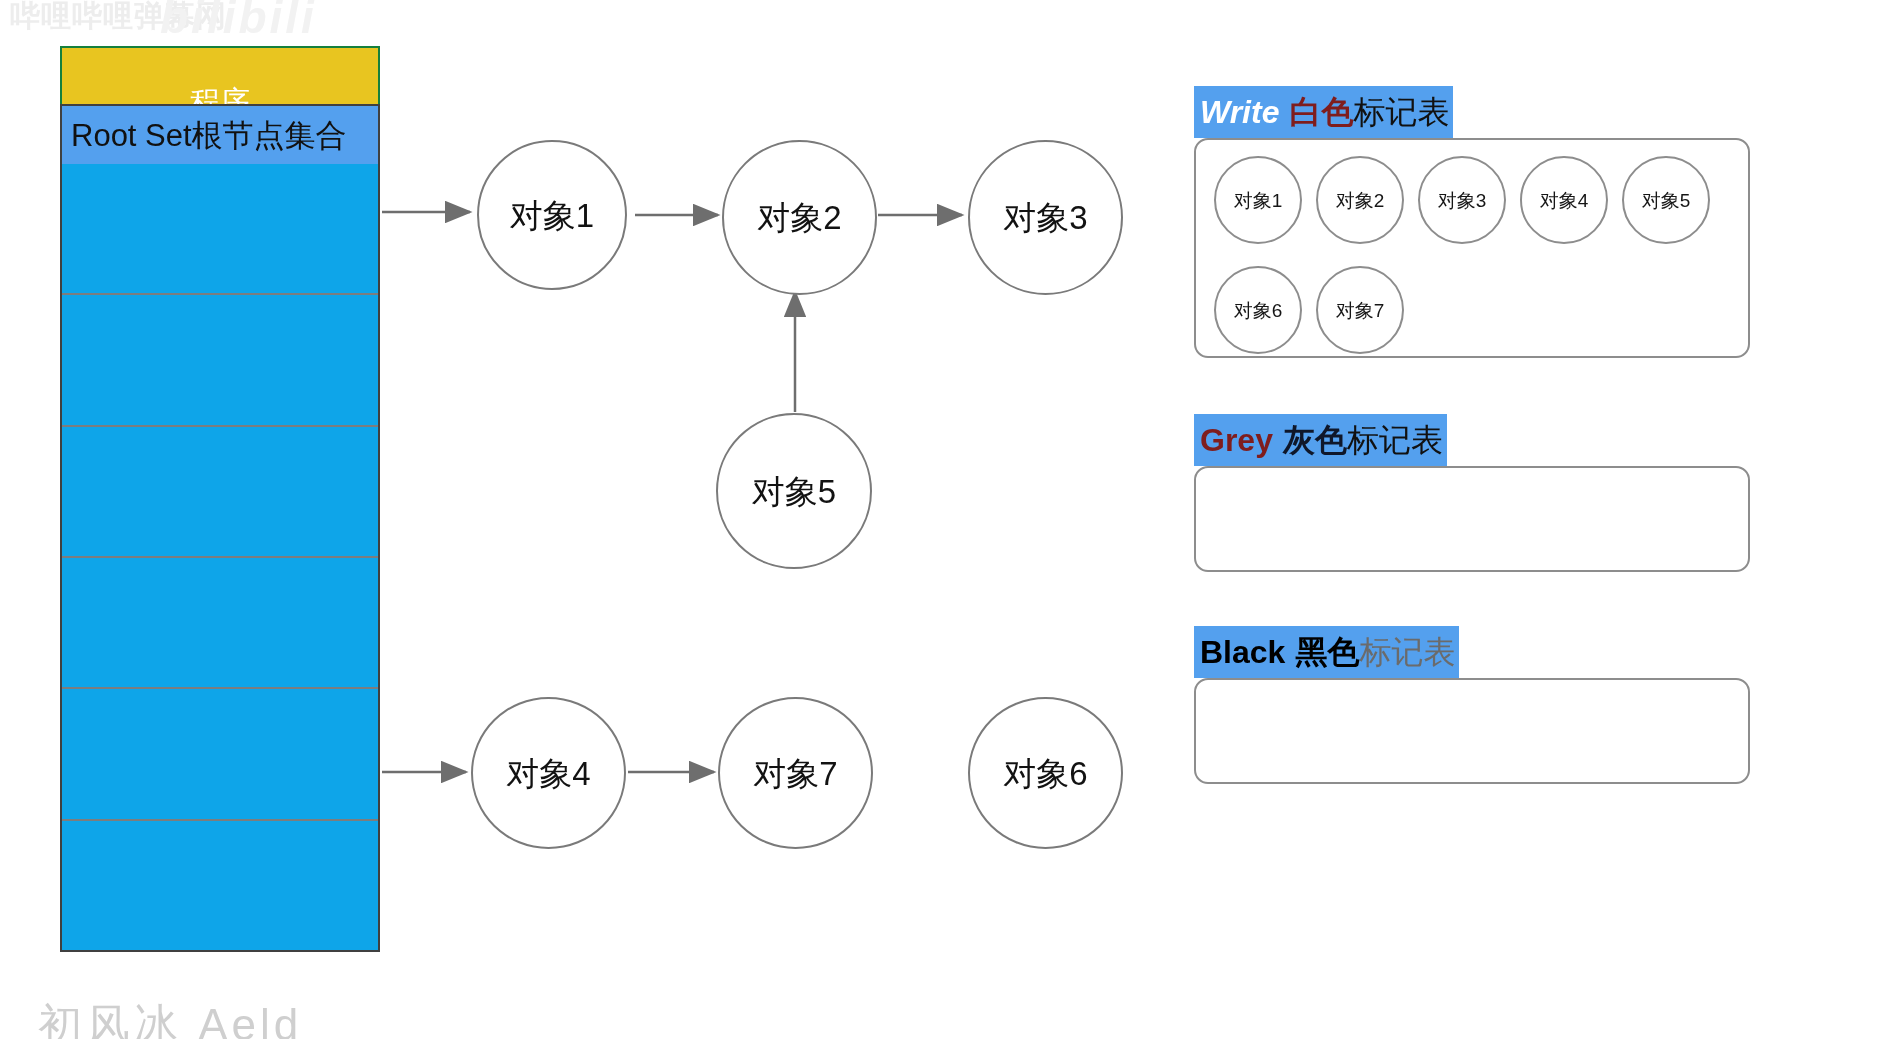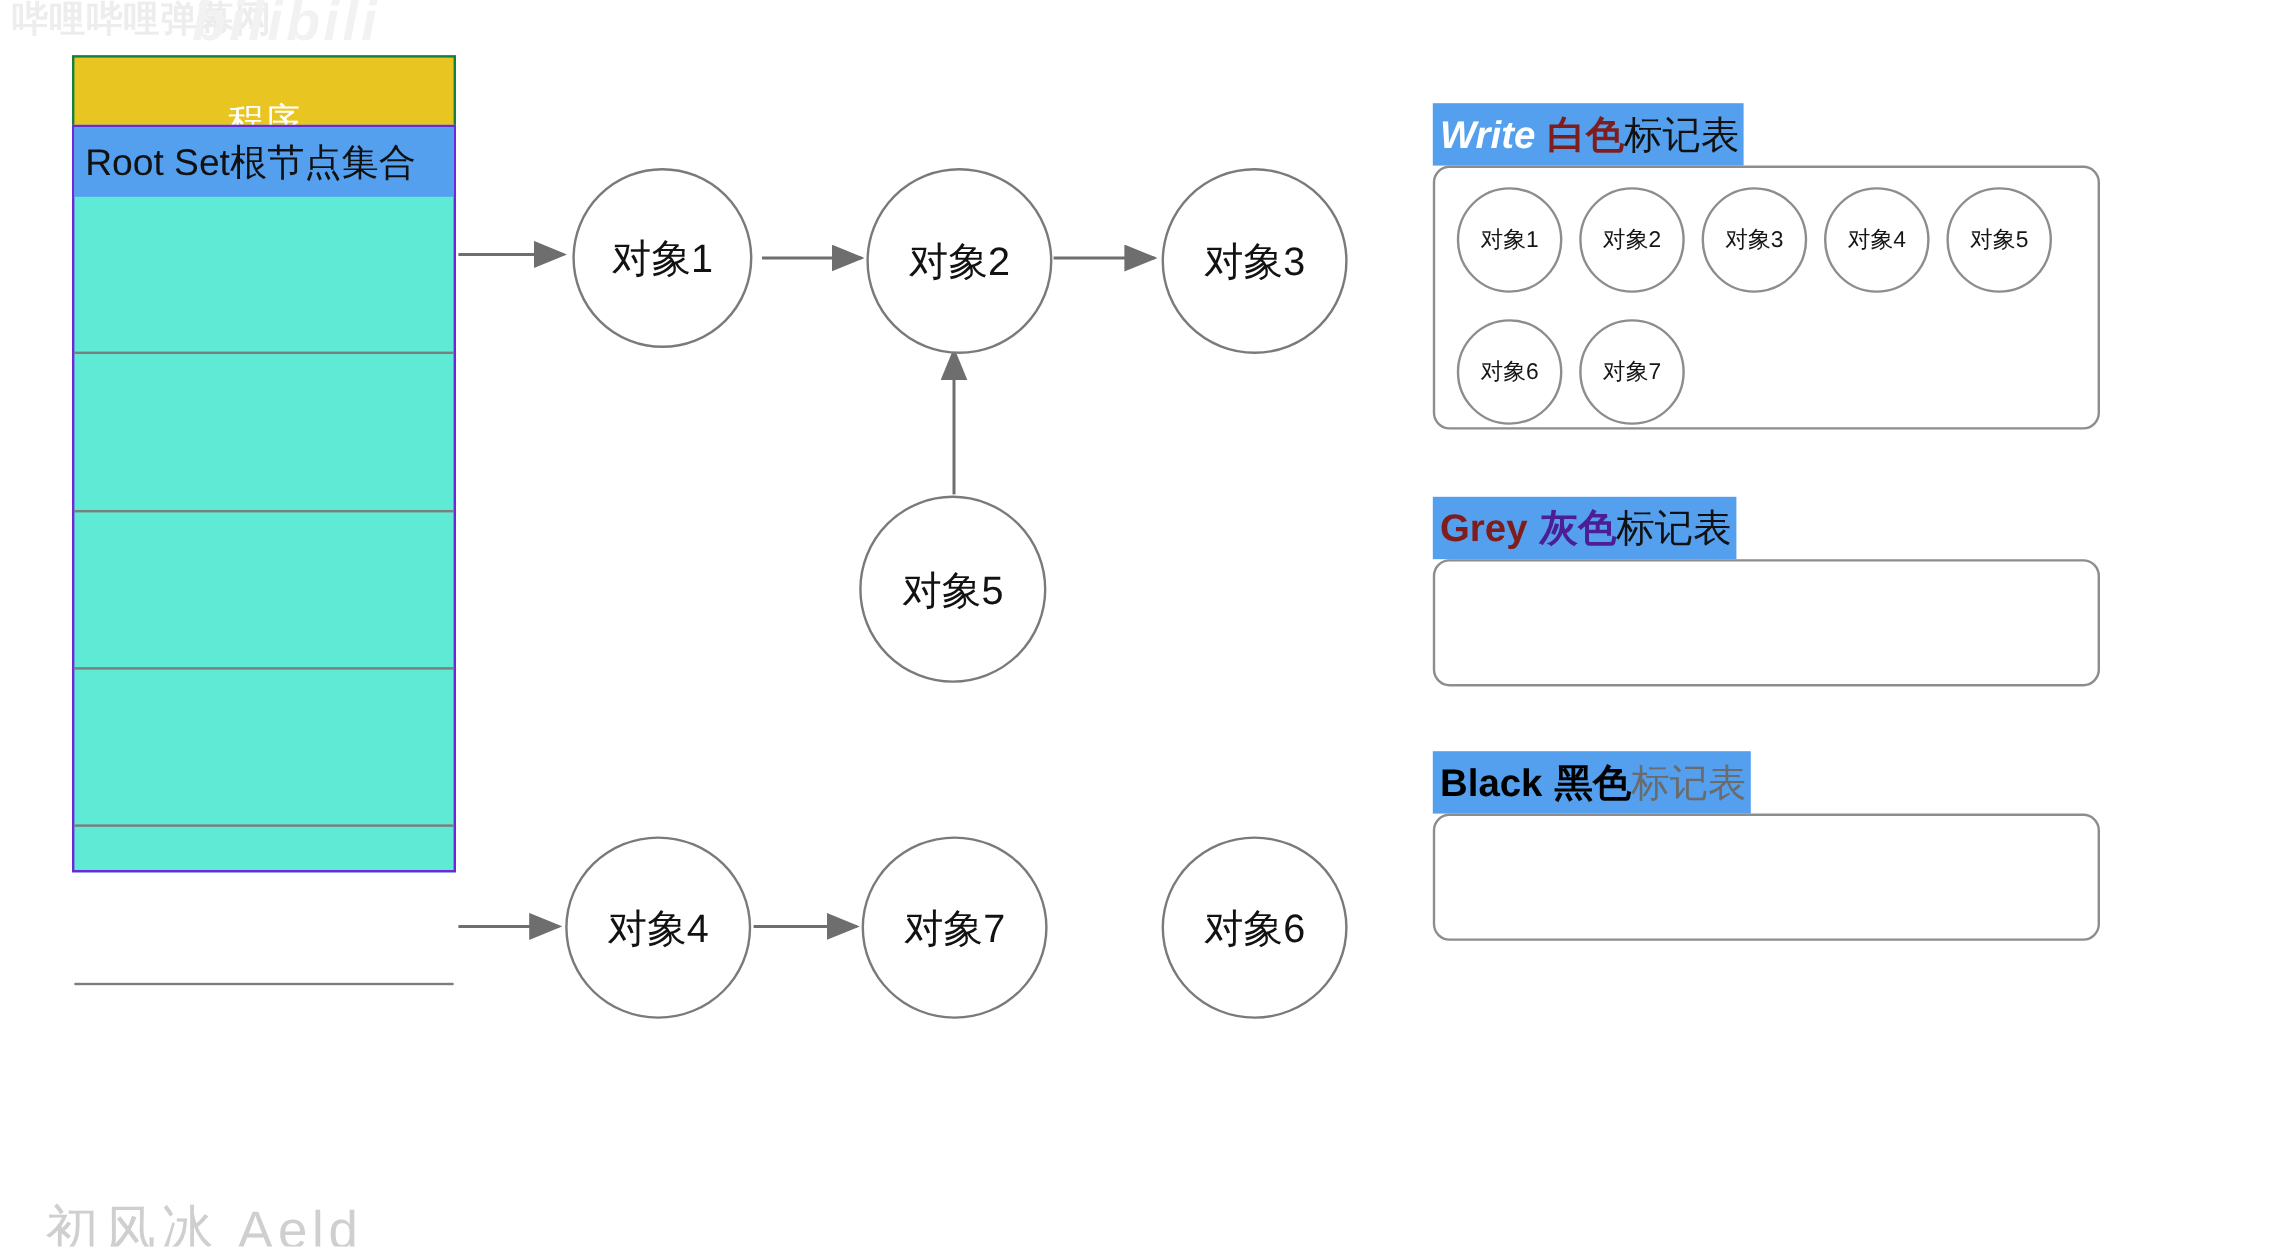--- a/index.html
+++ b/index.html
@@ -71,24 +71,24 @@
     font-size: 30px;
     line-height: 1;
     padding-top: 22px;
   }
 
   .rootset {
     position: absolute;
     left: 60px;
     top: 104px;
     width: 320px;
-    height: 623px;
-    border: 2px solid #6d28d9;
-    box-sizing: border-box;
-    background: #5eead4;
+    height: 848px;
+    border: 2px solid #404040;
+    box-sizing: border-box;
+    background: #0ea5e9;
   }
   .rootset-head {
     position: absolute;
     left: 0;
     top: 0;
     width: 100%;
     height: 58px;
     background: #54a0ee;
     box-sizing: border-box;
     display: flex;
@@ -298,21 +298,21 @@
       <div class="chip" style="left:120px; top:126px; width:88px; height:88px;">
         <span class="label">对象7</span>
       </div>
     </div>
   </div>
 
   <div class="panel">
     <div class="panel-head" style="left:1194px; top:414px;">
       <span class="seg" style="color:#7f1d1d;">Grey</span>
       <span style="display:inline-block;width:10px;"></span>
-      <span class="seg" style="color:#4c1d95;text-align:right;">灰色</span>
+      <span class="seg" style="color:#0f172a;text-align:right;">灰色</span>
       <span class="seg-cn" style="color:#111111;">标记表</span>
     </div>
     <div class="panel-body" style="left:1194px; top:466px; width:556px; height:106px;"></div>
   </div>
 
   <div class="panel">
     <div class="panel-head" style="left:1194px; top:626px;">
       <span class="seg" style="color:#000000;text-align:right;">Black</span>
       <span style="display:inline-block;width:10px;"></span>
       <span class="seg" style="color:#000000;">黑色</span>

